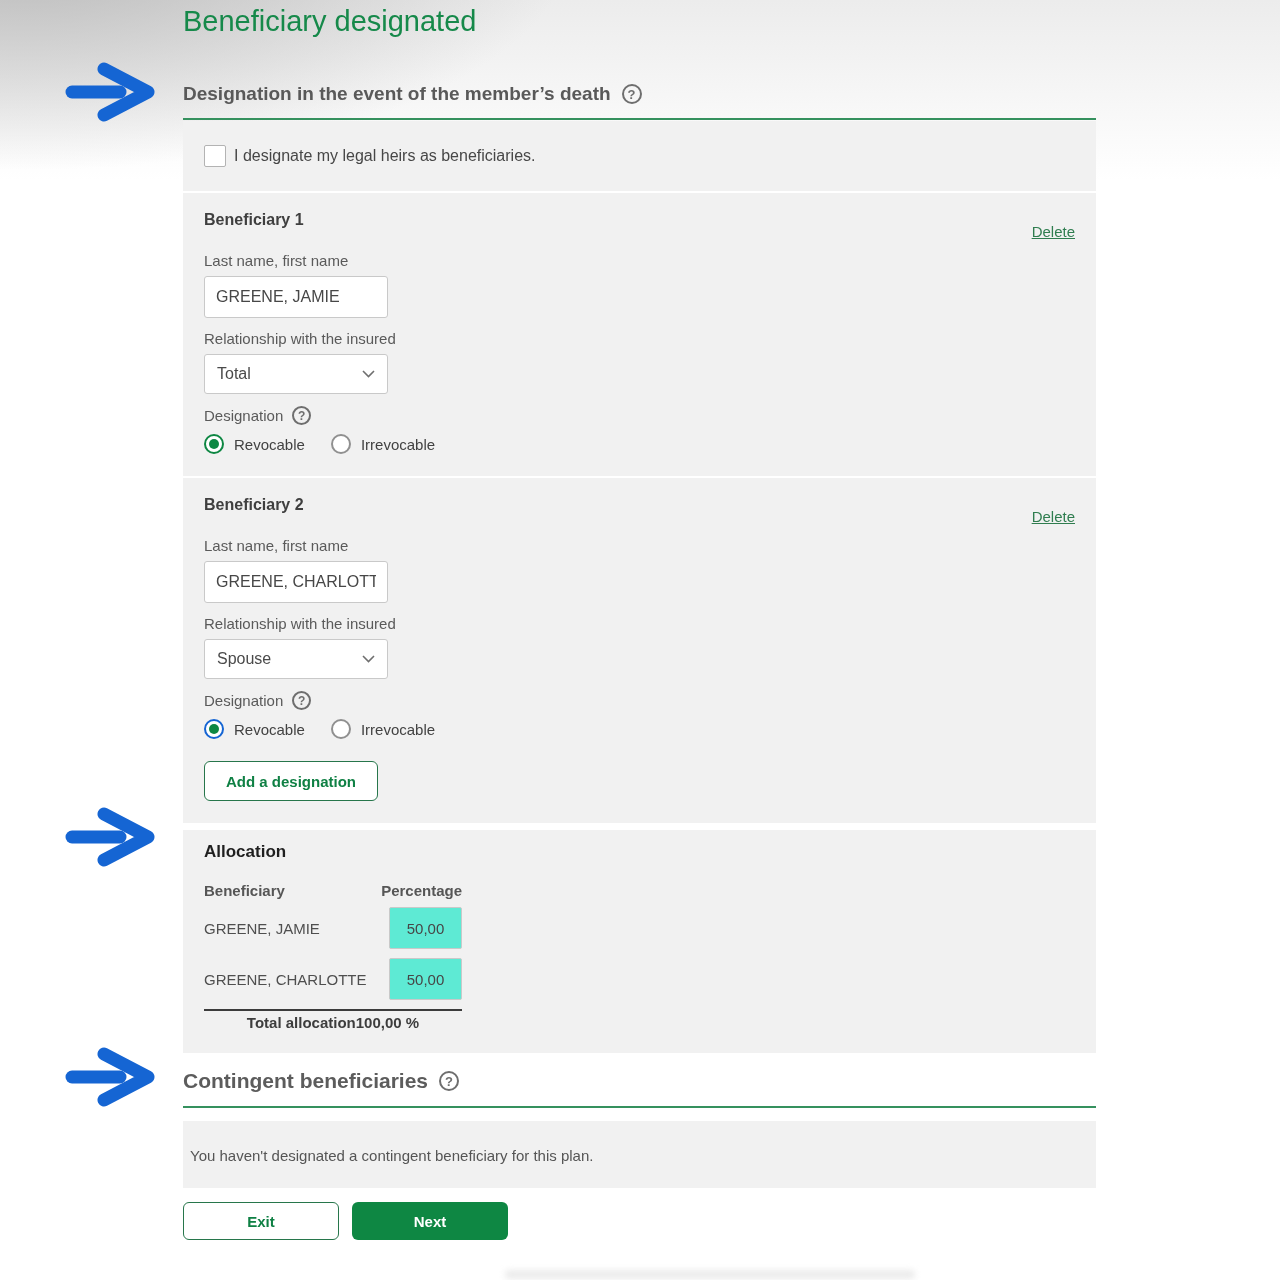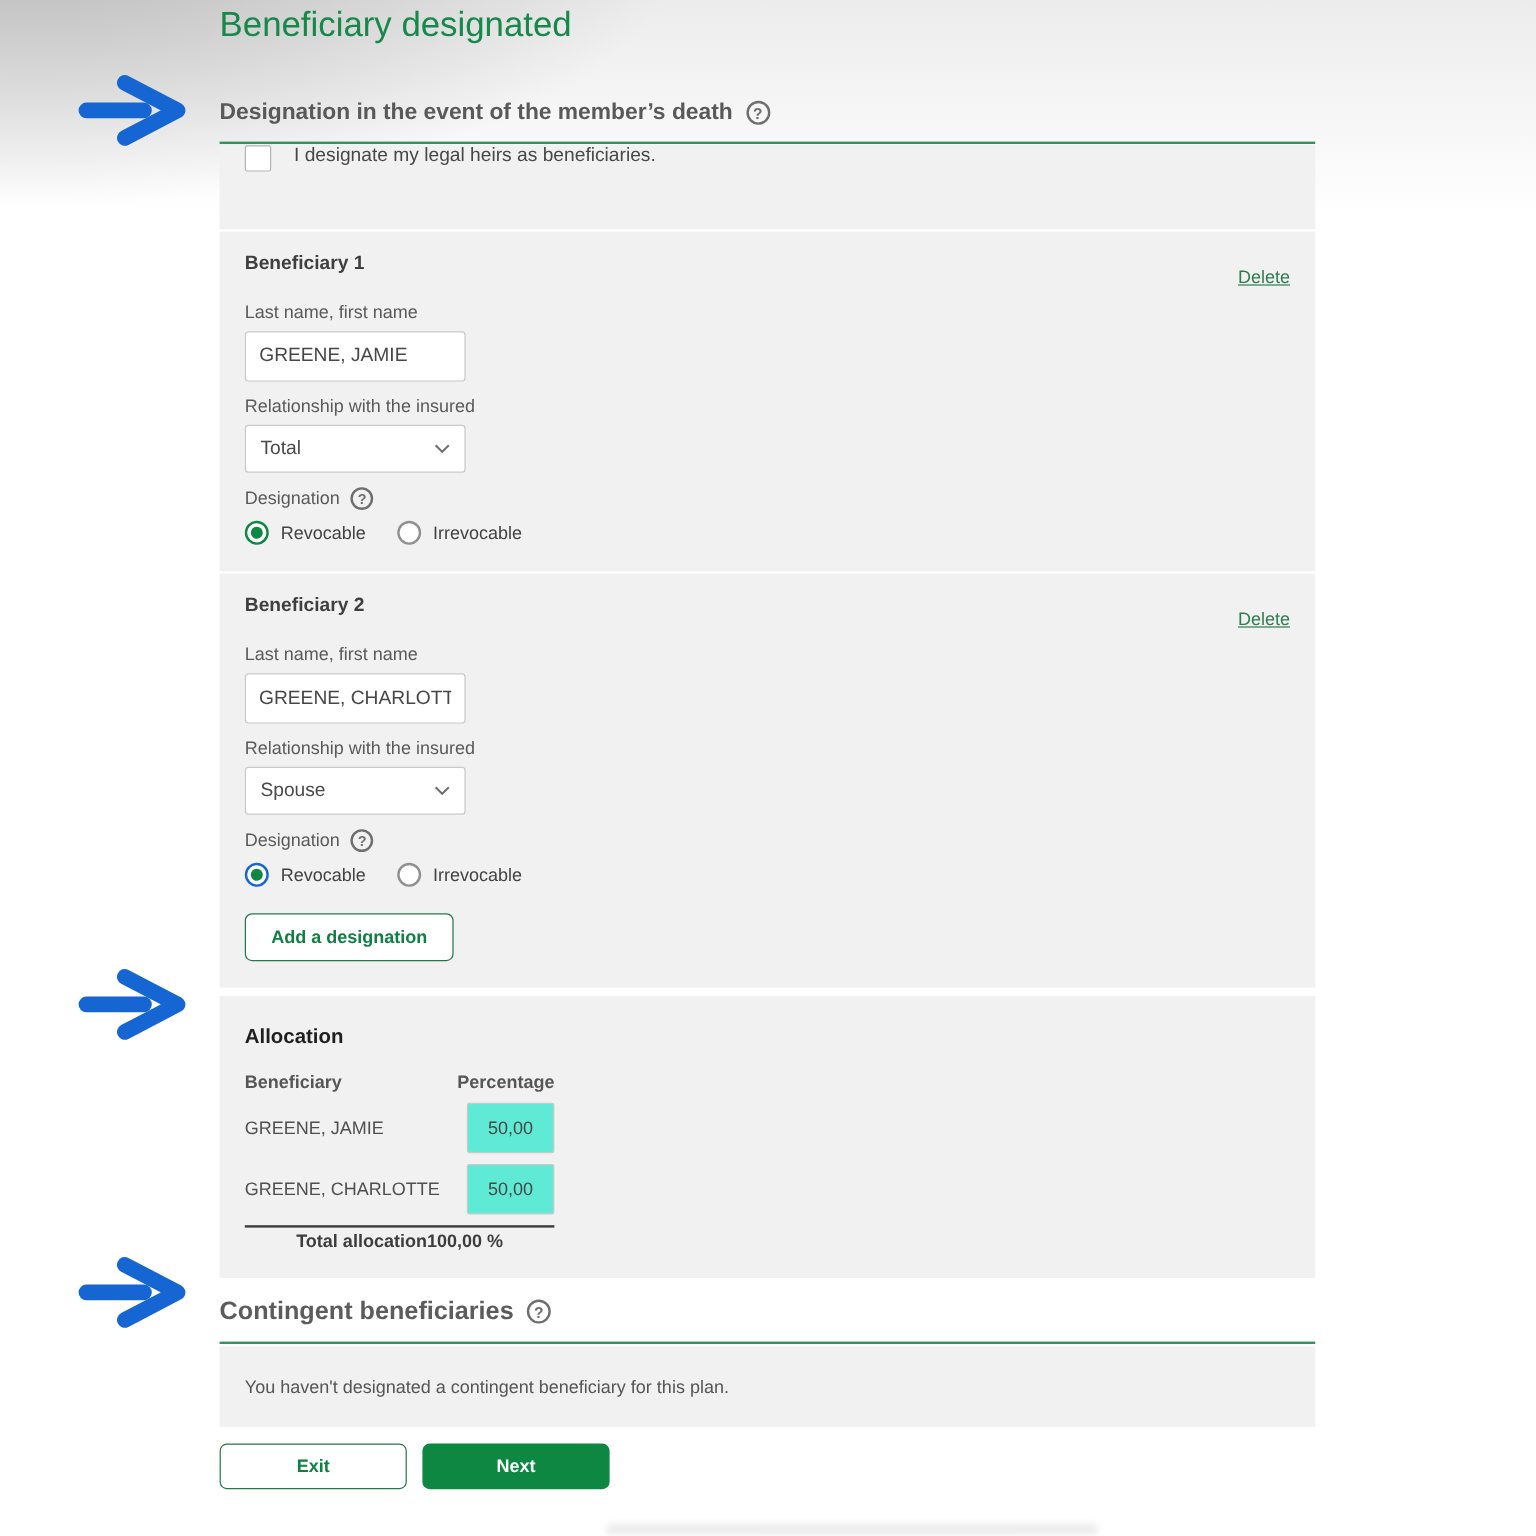--- a/index.html
+++ b/index.html
@@ -38,21 +38,21 @@
     width: 20px; height: 20px; flex: 0 0 20px;
     border: 2px solid #6e6e6e; border-radius: 50%;
     display: inline-flex; align-items: center; justify-content: center;
     font-size: 13px; font-weight: bold; color: #6e6e6e;
     cursor: pointer; user-select: none;
   }
   .green-rule { height: 2px; background: #35915e; margin-top: 13px; margin-bottom: 1px; }
   .gray-block { background: #f1f1f1; }
   .gray-block + .gray-block { margin-top: 2px; }
 
-  .checkbox-block { height: 70px; display: flex; align-items: flex-start; gap: 19px; padding: 0 21px; }
+  .checkbox-block { height: 70px; display: flex; align-items: center; gap: 8px; padding: 0 21px; }
   .checkbox {
     width: 22px; height: 22px; background: #fff;
     border: 1px solid #b3b3b3; border-radius: 2px; cursor: pointer;
   }
   .checkbox-label { font-size: 16px; color: #474747; }
 
   .card { padding: 18px 21px 22px; }
   .card-head { display: flex; align-items: flex-start; justify-content: space-between; }
   .card-title { font-size: 16px; font-weight: bold; color: #3f3f3f; }
   .delete-link { font-size: 15px; color: #2f7d4f; text-decoration: underline; cursor: pointer; margin-top: 12px; }
@@ -87,36 +87,36 @@
 
   .btn-outline {
     display: inline-block; height: 40px; background: #fff;
     border: 1px solid #27764b; border-radius: 6px;
     color: #0f8044; font-size: 15px; font-weight: bold;
     padding: 0 21px; cursor: pointer;
     font-family: "Liberation Sans", sans-serif;
   }
   .card .btn-outline { margin-top: 22px; }
 
-  .allocation-block { padding: 24px 21px 22px; margin-top: 7px !important; }
+  .allocation-block { padding: 12px 21px 22px; margin-top: 7px !important; }
   .alloc-title { font-size: 17px; font-weight: bold; color: #1f1f1f; }
   .alloc-table { width: 258px; margin-top: 20px; }
   .alloc-header { display: flex; justify-content: space-between; font-size: 15px; font-weight: bold; color: #565656; margin-bottom: 8px; }
   .alloc-row { display: flex; align-items: center; justify-content: space-between; margin-bottom: 9px; }
   .alloc-name { font-size: 15px; color: #4f4f4f; }
   .pct-input {
     width: 73px; height: 42px; background: #5eead4;
     border: 1px solid #c9c9c9; border-radius: 2px;
     text-align: center; font-size: 15px; color: #474747;
     font-family: "Liberation Sans", sans-serif;
   }
   .alloc-divider { border: none; border-top: 2px solid #3c3c3c; margin-top: 3px; }
   .alloc-total { display: flex; justify-content: center; font-size: 15px; font-weight: bold; color: #3d3d3d; margin-top: 3px; }
 
-  .contingent-block { padding: 26px 21px 24px; margin-top: 2px; }
+  .contingent-block { padding: 26px 7px 24px; margin-top: 13px; }
   .contingent-msg { font-size: 15px; color: #555; }
   .contingent-block .btn-outline { margin-top: 17px; }
 
   .footer-actions { display: flex; gap: 13px; margin-top: 14px; }
   .btn-exit {
     width: 156px; height: 38px; background: #fff;
     border: 1px solid #27764b; border-radius: 6px;
     color: #0f8044; font-size: 15px; font-weight: bold; cursor: pointer;
     font-family: "Liberation Sans", sans-serif;
   }

